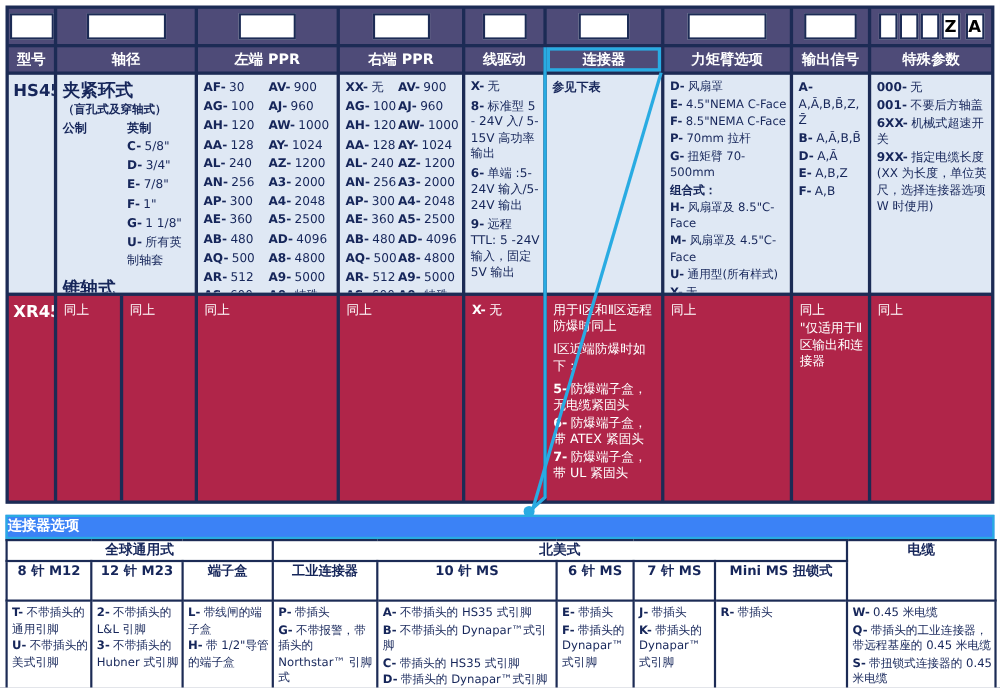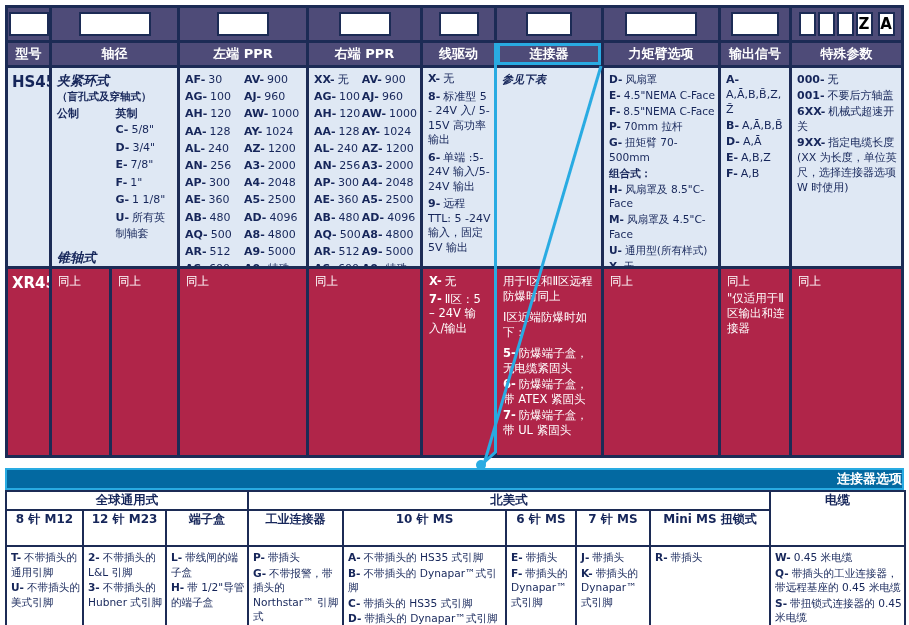--- a/index.html
+++ b/index.html
@@ -27,40 +27,40 @@
 
   .light { background:#dfe8f4; color:#16265a; font-size:11px; padding:4px 3px 2px 5px; }
   .red { background:#b02549; color:#ffffff; font-size:11.5px; padding:5px 4px 2px 6px; }
 
   .model-cell { font-weight:bold; font-size:15px; padding-top:5px; padding-left:4px; }
   .item { line-height:15px; margin-bottom:1px; }
   .code { font-weight:bold; margin-right:3px; }
   .ppr .item { line-height:16.2px; white-space:nowrap; }
   .twocol { display:flex; }
   .twocol > div { flex:1; }
-  .sec-title { font-weight:bold; font-size:13px;font-style:italic; }
+  .sec-title { font-weight:bold; font-size:16px; }
   .sec-sub { font-weight:bold; font-size:10.5px; margin-bottom:2px; }
   .sub-label { font-weight:bold; margin-bottom:1px; }
   .shaft .item { line-height:16.5px; }
   .taper-row { display:flex; gap:14px; }
   .drv .item { line-height:14.5px; margin-bottom:3px; }
   .torque .item { font-size:10.6px; line-height:14.8px; }
   .gap-above { margin-top:5px; }
-  .see-below { font-weight:bold;font-style:italic; }
+  .see-below { font-weight:bold; }
   .note { margin-top:2px; line-height:15px; }
   .same-split { display:flex; padding:0; }
   .same-split > div { padding:5px 4px 2px 6px; }
   .same-split > div:first-child { width:60px; border-right:3px solid #1c2b55; }
   .same-split > div:last-child { flex:1; }
   .conn-p { line-height:15px; margin-bottom:6px; }
 
   
   .conn-section { position:absolute; left:5px; top:468px; width:899px; }
-  .conn-title { background:#0369a1; border:2px solid #29abe2; color:#fff; font-weight:bold;
-    font-size:13px; text-align:right; height:22px; line-height:18px; }
+  .conn-title { background:#3b82f6; border:2px solid #29abe2; color:#fff; font-weight:bold;
+    font-size:13px; text-align:left; height:22px; line-height:18px; }
   table.conn { border-collapse:collapse; table-layout:fixed; width:899px; background:#fff; }
   table.conn td { border:2px solid #1c2b55; color:#16265a; vertical-align:top; }
   td.gh { font-size:12.5px; font-weight:bold; text-align:center; height:16px; vertical-align:middle; }
   td.sh { font-size:12px; font-weight:bold; text-align:center; height:36px; vertical-align:middle; }
   td.body { font-size:10.6px; padding:3px 2px 3px 4px; height:86px; }
   td.body .item { line-height:14.5px; }
 
   
   .callout { position:absolute; left:0; top:0; pointer-events:none; z-index:6; }
 </style>
@@ -247,21 +247,20 @@
     <div class="cell red same-split">
       <div>同上</div>
       <div>同上</div>
     </div>
 
     <div class="cell red">同上</div>
     <div class="cell red">同上</div>
 
     <div class="cell red drv">
         <div class="item"><b class="code">X-</b><span>无</span></div>
-        <div class="item"><b class="code">7-</b><span>Ⅱ区：5 – 24V 输入/输出</span></div>
       </div>
 
     <div class="cell red">
       <div class="conn-p">用于Ⅰ区和Ⅱ区远程防爆时同上</div>
       <div class="conn-p">Ⅰ区近端防爆时如下：</div>
       <div>
           <div class="item"><b class="code">5-</b><span>防爆端子盒，无电缆紧固头</span></div>
           <div class="item"><b class="code">6-</b><span>防爆端子盒，带 ATEX 紧固头</span></div>
           <div class="item"><b class="code">7-</b><span>防爆端子盒，带 UL 紧固头</span></div>
         </div>

